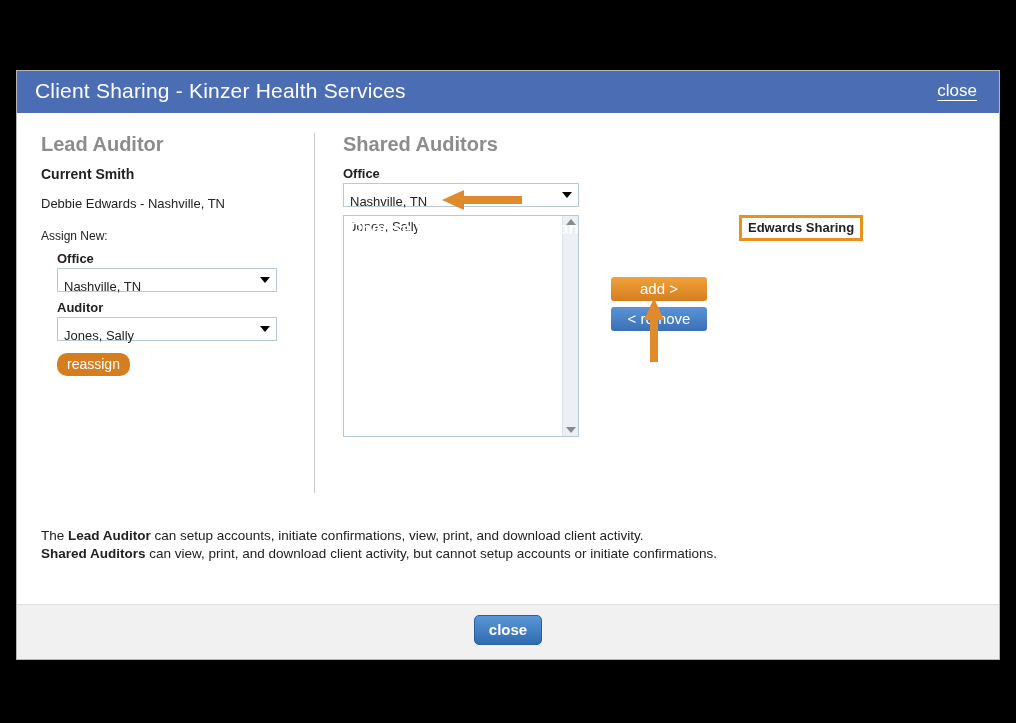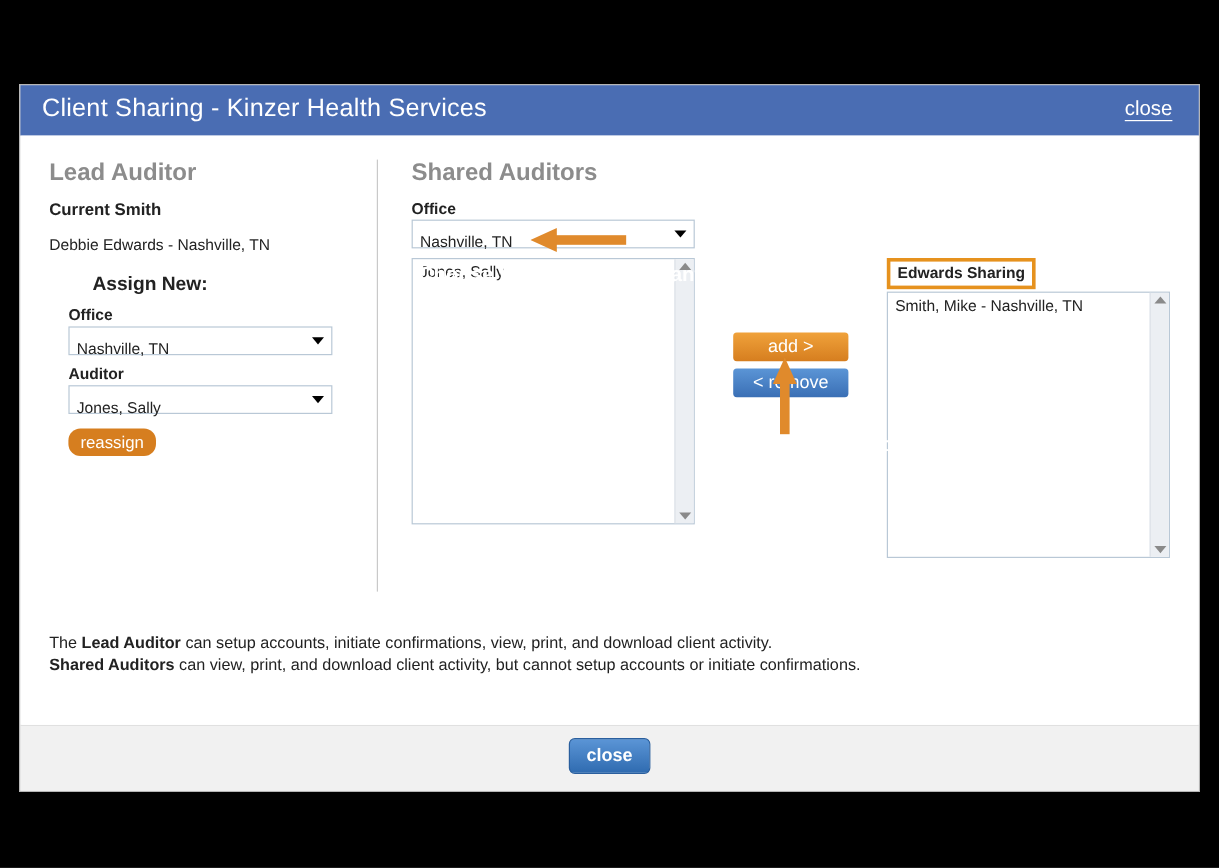--- a/index.html
+++ b/index.html
@@ -94,25 +94,24 @@
     font-weight: 700;
     font-size: 14px;
     margin-top: 4px;
   }
   .txt-small {
     font-size: 13px;
     margin-top: 14px;
   }
 
   .assign-new {
-    font-weight: 700;
-    font-size: 16px;
+    font-weight: 400;
+    font-size: 12px;
     margin-top: 18px;
     margin-bottom: 8px;
-    margin-left: 36px;
   }
 
   .field {
     margin-left: 16px;
     margin-bottom: 8px;
   }
   .field-label {
     font-size: 13px;
     font-weight: 700;
     margin-bottom: 2px;
@@ -340,26 +339,20 @@
               </div>
             </div>
 
             <div class="mid-buttons">
               <button class="btn-add">add &gt;</button>
               <button class="btn-remove">&lt; remove</button>
             </div>
 
             <div>
               <span class="col-label hl">Edwards Sharing</span>
-              <div class="listbox">
-                <div class="listbox-inner">
-                  <div class="listbox-item">Smith, Mike - Nashville, TN</div>
-                </div>
-                <div class="listbox-scroll"></div>
-              </div>
             </div>
           </div>
         </div>
       </div>
 
       <div class="footnote">
         <span>The </span><b>Lead Auditor</b><span> can setup accounts, initiate confirmations, view, print, and download client activity.</span><br>
         <b>Shared Auditors</b><span> can view, print, and download client activity, but cannot setup accounts or initiate confirmations.</span>
       </div>
     </div>

